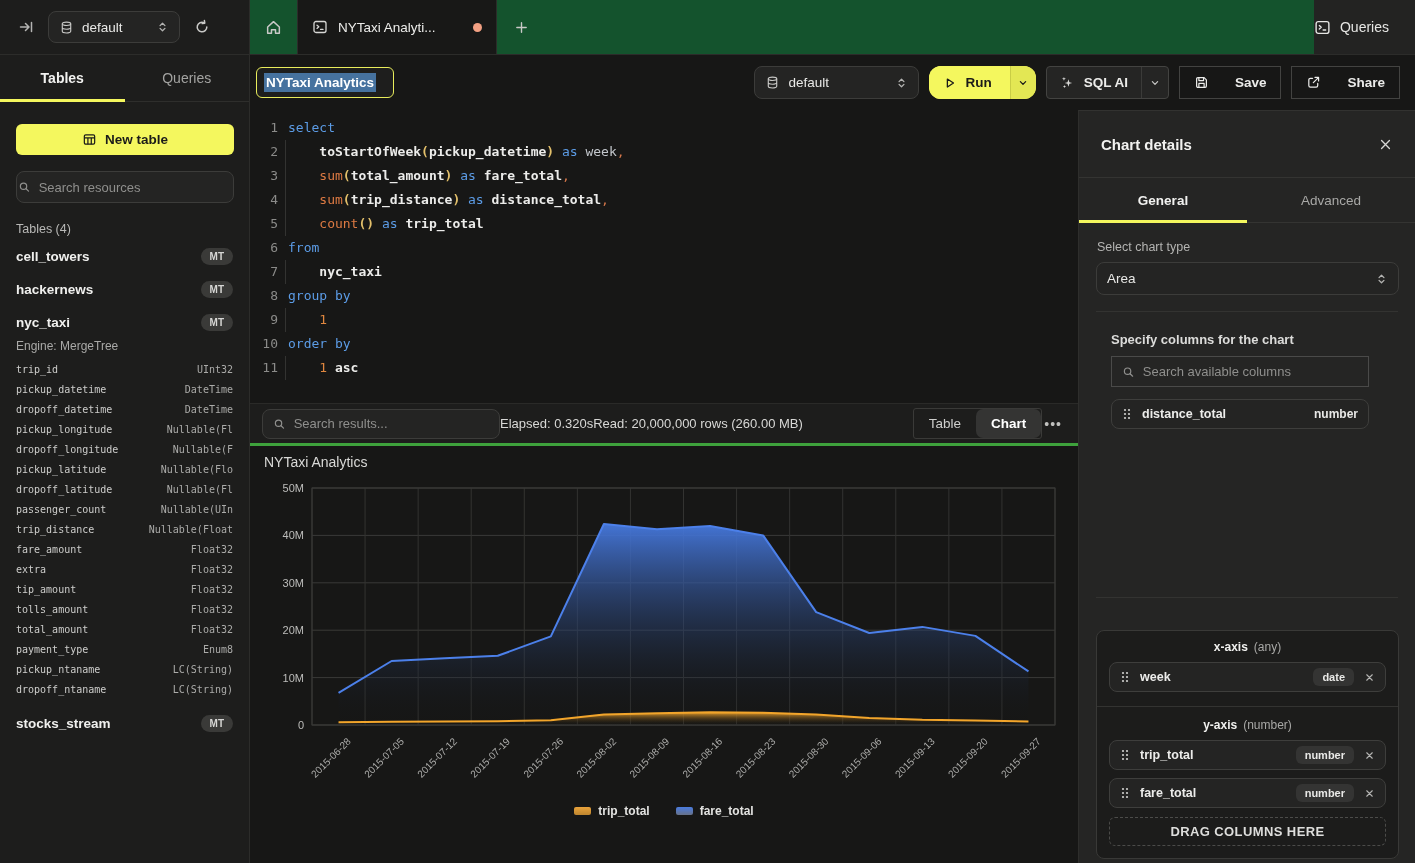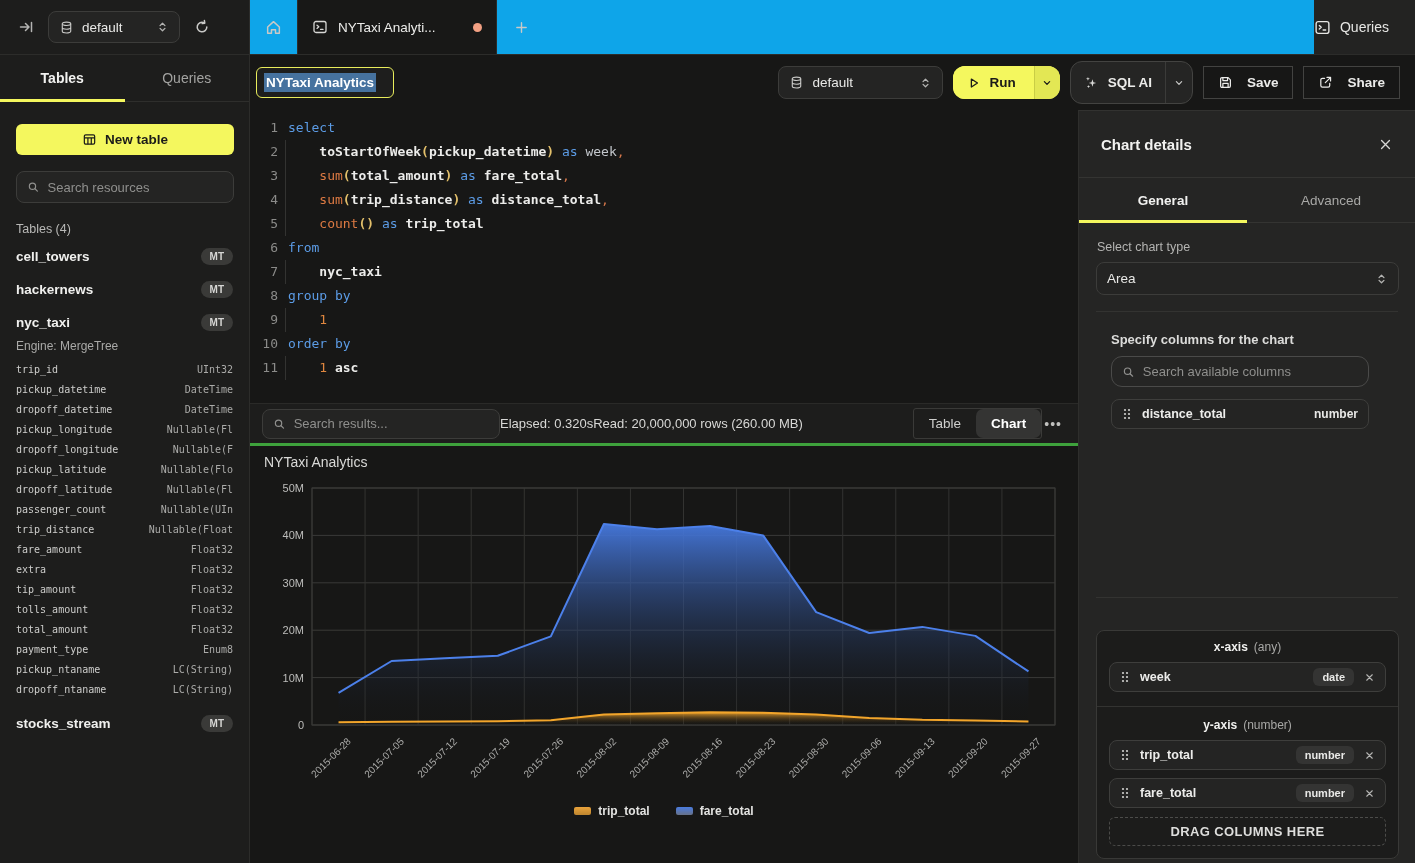--- a/index.html
+++ b/index.html
@@ -7,59 +7,59 @@
   body { font-family:"Liberation Sans", sans-serif; color:#E9E9E7; }
   #app { position:relative; width:1415px; height:863px; background:#171716; overflow:hidden; }
 
   
   .topbar { position:absolute; left:0; top:0; width:1415px; height:55px; background:#1D1D1C; border-bottom:1px solid #2C2C2A; display:flex; align-items:stretch; }
   .tb-left { width:250px; display:flex; align-items:center; gap:14px; padding-left:18px; border-right:1px solid #2C2C2A; }
   .icon-btn { background:none; border:none; color:#B4B4B2; display:flex; align-items:center; justify-content:center; cursor:pointer; }
   .select-box { display:flex; align-items:center; gap:8px; background:#242423; border:1px solid #3C3C3A; border-radius:8px; height:32px; padding:0 10px; color:#E9E9E7; font-size:13.5px; cursor:pointer; }
   .select-box .grow { flex:1; }
   .tb-db-select { width:132px; }
-  .tb-tabs { flex:1; background:#0ea5e9; display:flex; align-items:stretch; }
+  .tb-tabs { flex:1; background:#14532d; display:flex; align-items:stretch; }
   .home-btn { width:47px; display:flex; align-items:center; justify-content:center; color:#C9C9C7; }
   .tab { width:200px; background:#181817; display:flex; align-items:center; gap:10px; padding:0 14px; border-right:1px solid #2C2C2A; border-left:1px solid #2C2C2A; color:#ECECEA; font-size:13.5px; cursor:pointer; }
   .tab .tab-label { flex:1; white-space:nowrap; overflow:hidden; }
   .dot { width:9px; height:9px; border-radius:50%; background:#F2A083; }
   .plus-btn { width:48px; display:flex; align-items:center; justify-content:center; color:#C9C9C7; font-size:18px; }
   .tb-right { display:flex; align-items:center; padding-right:26px; background:#232322; }
   .queries-btn { display:flex; align-items:center; gap:9px; color:#E6E6E4; font-size:14px; background:none; border:none; cursor:pointer; }
 
   
   .sidebar { position:absolute; left:0; top:55px; width:250px; bottom:0; background:#1D1D1C; border-right:1px solid #2C2C2A; }
   .side-tabs { display:flex; height:47px; border-bottom:1px solid #2E2E2C; }
   .side-tab { flex:1; display:flex; align-items:center; justify-content:center; font-size:14px; color:#A3A3A1; position:relative; cursor:pointer; }
   .side-tab.active { color:#F2F2F0; font-weight:700; }
   .side-tab.active::after { content:""; position:absolute; left:0; right:0; bottom:-1px; height:3px; background:#F4F75E; }
   .new-table { margin:22px 16px 0; width:218px; height:31px; background:#F4F75E; color:#1B1B19; border:none; border-radius:6px; font-size:13.5px; font-weight:700; display:flex; align-items:center; justify-content:center; gap:8px; cursor:pointer; }
-  .side-search { margin:16px 16px 0; width:218px; height:32px; background:#242423; border:1px solid #3C3C3A; border-radius:8px; display:flex; align-items:center; gap:8px; padding:0 10px; }
+  .side-search { margin:16px 16px 0; width:218px; height:32px; background:#242423; border:1px solid #3C3C3A; border-radius:8px; display:flex; align-items:center; gap:8px; padding:0 1px; }
   .side-search input, .res-search input, .panel-search input { background:transparent; border:none; outline:none; color:#E9E9E7; font-size:13px; width:100%; font-family:"Liberation Sans",sans-serif; }
   .side-search input::placeholder, .res-search input::placeholder, .panel-search input::placeholder { color:#8F8F8D; }
   .tables-header { margin:19px 16px 4px; font-size:12.5px; color:#B9B9B7; }
   .table-row { display:flex; align-items:center; height:33px; padding:0 16px; cursor:pointer; }
   .table-row .t-name { font-size:13.5px; font-weight:700; color:#F0F0EE; flex:1; }
   .mt-badge { background:#3A3A38; color:#D6D6D4; font-size:10px; font-weight:700; border-radius:999px; padding:3px 9px; }
   .engine-line { padding:0 16px 6px; font-size:12px; color:#A9A9A7; }
   .col-row { display:flex; height:20px; align-items:center; padding:0 16px; font-family:"DejaVu Sans Mono",monospace; font-size:10px; white-space:pre; overflow:hidden; }
   .col-row .c-name { color:#CDCDCB; }
   .col-row .c-type { margin-left:auto; color:#ABABA9; }
   .gap8 { height:8px; }
 
   
   .title-row { position:absolute; left:250px; top:55px; width:1165px; height:55px; background:#171716; display:flex; align-items:center; padding:0 15px 0 6px; gap:10px; }
   .title-input { height:31px; border:1px solid #E8EC5B; border-radius:6px; background:#1E1E1D; display:flex; align-items:center; padding:0 7px; min-width:138px; cursor:text; }
   .title-input .sel { background:#46729F; color:#FFFFFF; font-size:13.5px; font-weight:700; padding:2px 2px; }
   .title-spacer { flex:1; }
   .run-btn { display:flex; align-items:stretch; height:33px; border-radius:12px; overflow:hidden; border:none; padding:0; cursor:pointer; background:#F4F75E; }
   .run-main { display:flex; align-items:center; gap:8px; padding:0 18px 0 14px; color:#1B1B19; font-size:13.5px; font-weight:700; background:#F4F75E; }
   .run-caret { width:26px; display:flex; align-items:center; justify-content:center; background:#E3E754; color:#1B1B19; border-left:1px solid #C9CD45; }
-  .ghost-btn { display:flex; align-items:center; gap:14px; height:33px; padding:12px 14px; background:transparent; border:1px solid #434341; border-radius:0; color:#ECECEA; font-size:13.5px; font-weight:600; cursor:pointer; }
-  .sqlai-group { display:flex; align-items:stretch; height:43px; border:1px solid #434341; border-radius:12px; overflow:hidden; background:#252524; cursor:pointer; }
+  .ghost-btn { display:flex; align-items:center; gap:26px; height:33px; padding:12px 14px; background:transparent; border:1px solid #434341; border-radius:0; color:#ECECEA; font-size:13.5px; font-weight:600; cursor:pointer; }
+  .sqlai-group { display:flex; align-items:stretch; height:33px; border:1px solid #434341; border-radius:4px; overflow:hidden; background:#252524; cursor:pointer; }
   .sqlai-main { display:flex; align-items:center; gap:9px; padding:0 13px; color:#ECECEA; font-size:13.5px; font-weight:600; }
   .sqlai-caret { width:27px; display:flex; align-items:center; justify-content:center; color:#C9C9C7; border-left:1px solid #3B3B39; }
   .tr-db-select { width:165px; height:33px; }
 
   
   .editor { position:absolute; left:250px; top:110px; width:828px; height:293px; background:#171716; padding-top:6px; cursor:text; overflow:hidden; }
   .code-line { display:flex; height:24px; line-height:24px; font-family:"DejaVu Sans Mono",monospace; font-size:13px; position:relative; }
   .code-line .ln { width:28px; text-align:right; color:#8B8B89; flex:none; }
   .code-line .code { margin-left:10px; white-space:pre; }
   .code-line.indented::before { content:""; position:absolute; left:35px; top:0; bottom:0; width:1px; background:#333331; }
@@ -95,21 +95,21 @@
   .panel-header { height:67px; display:flex; align-items:center; padding:0 22px; border-bottom:1px solid #343432; }
   .panel-title { font-size:15px; font-weight:700; color:#F2F2F0; flex:1; }
   .panel-tabs { display:flex; height:45px; border-bottom:1px solid #343432; }
   .panel-tab { flex:1; display:flex; align-items:center; justify-content:center; font-size:13.5px; color:#A8A8A6; position:relative; cursor:pointer; }
   .panel-tab.active { color:#F2F2F0; font-weight:700; }
   .panel-tab.active::after { content:""; position:absolute; left:0; right:0; bottom:-1px; height:3px; background:#F4F75E; }
   .panel-label { margin:17px 18px 8px; font-size:12.5px; color:#B4B4B2; }
   .panel-select { margin:0 17px; width:303px; height:33px; }
   .panel-divider { margin:16px 17px 0; height:1px; background:#333331; }
   .panel-sublabel { margin:20px 0 9px 32px; font-size:13px; font-weight:700; color:#DCDCDA; }
-  .panel-search { margin:0 0 0 32px; width:258px; height:31px; background:#252524; border:1px solid #4A4A49; border-radius:11px; display:flex; align-items:center; gap:8px; padding:12px 10px; }
+  .panel-search { margin:0 0 0 32px; width:258px; height:31px; background:#252524; border:1px solid #4A4A49; border-radius:0; display:flex; align-items:center; gap:8px; padding:12px 10px; }
   .chip { display:flex; align-items:center; gap:10px; height:30px; background:#242423; border:1px solid #3E3E3C; border-radius:8px; padding:0 10px; cursor:grab; }
   .chip .chip-name { font-size:12.5px; font-weight:700; color:#ECECEA; flex:1; }
   .chip .chip-type { font-size:12px; font-weight:700; color:#E8E8E6; }
   .chip .chip-type.pill { background:#343433; border-radius:6px; padding:3px 9px; font-size:11px; }
   .chip .chip-x { color:#B5B5B3; display:flex; cursor:pointer; }
   .avail-chip { margin:12px 0 0 32px; width:258px; }
   .big-divider { position:absolute; left:17px; right:17px; top:486px; height:1px; background:#333331; }
   .axis-card { position:absolute; left:17px; top:519px; width:303px; height:229px; background:#1C1C1B; border:1px solid #39393.7; border:1px solid #393937; border-radius:8px; }
   .axis-head { text-align:center; margin-top:9px; font-size:12px; color:#F0F0EE; }
   .axis-head b { font-weight:700; }

